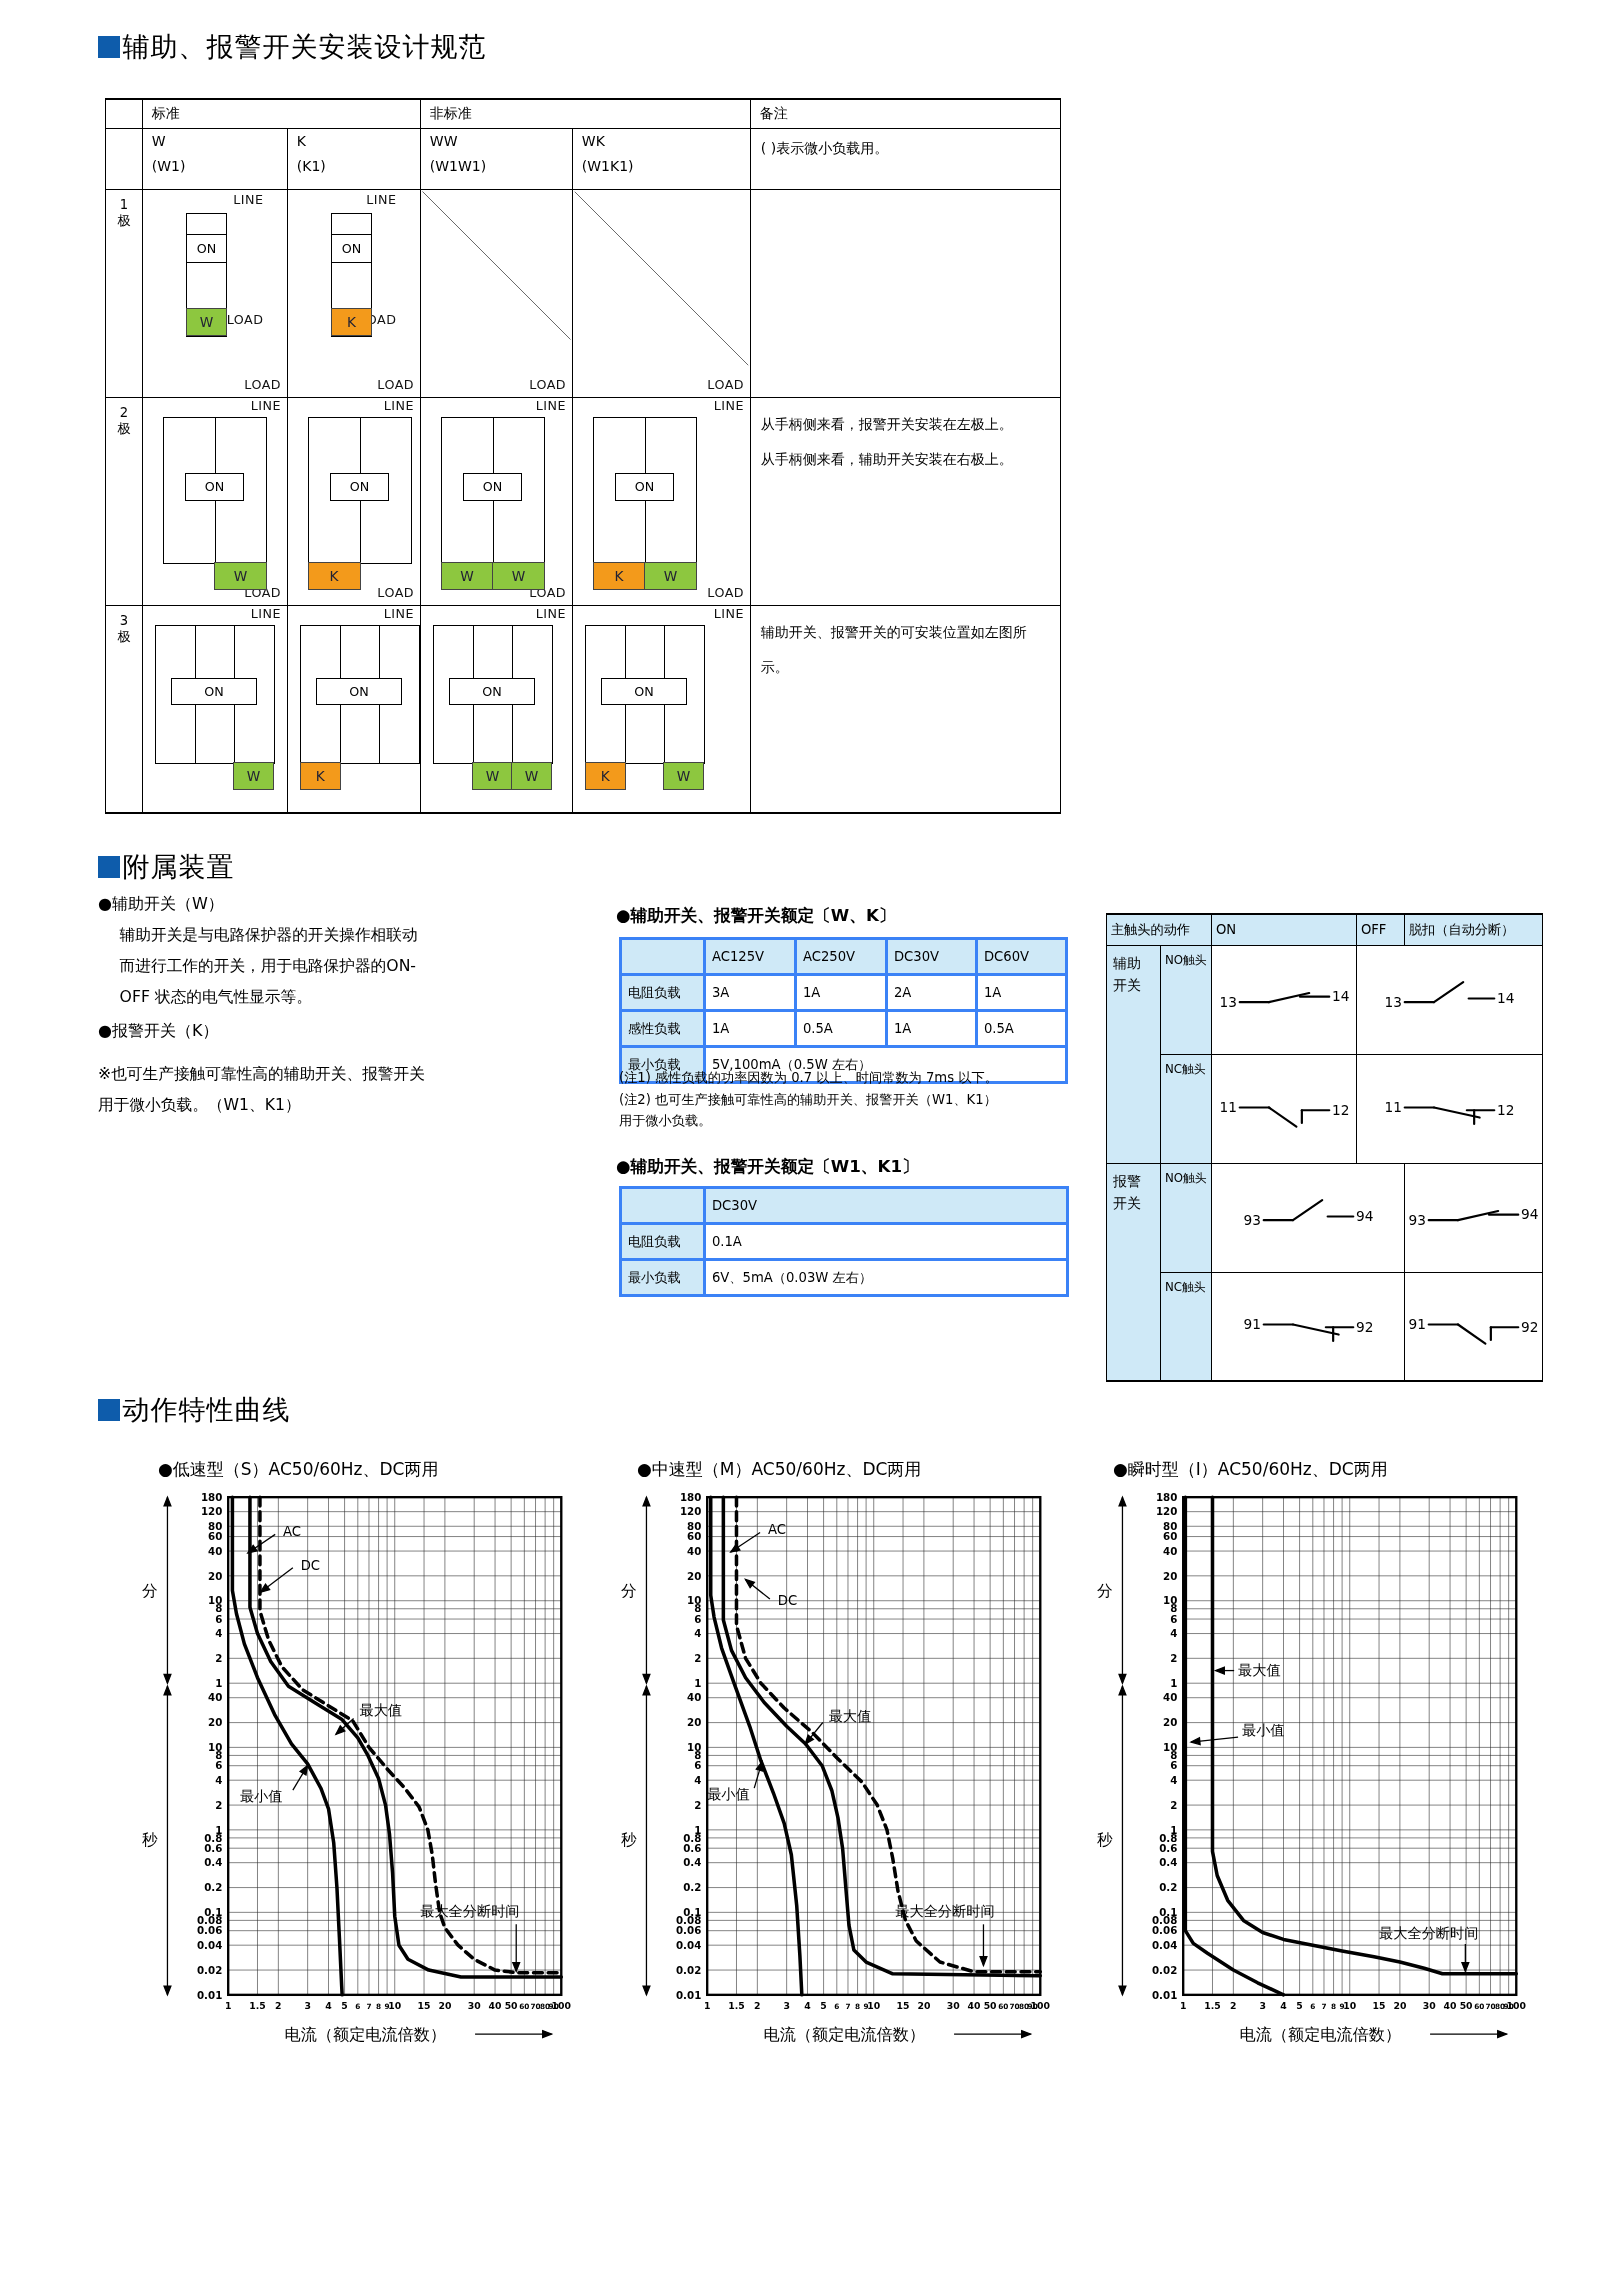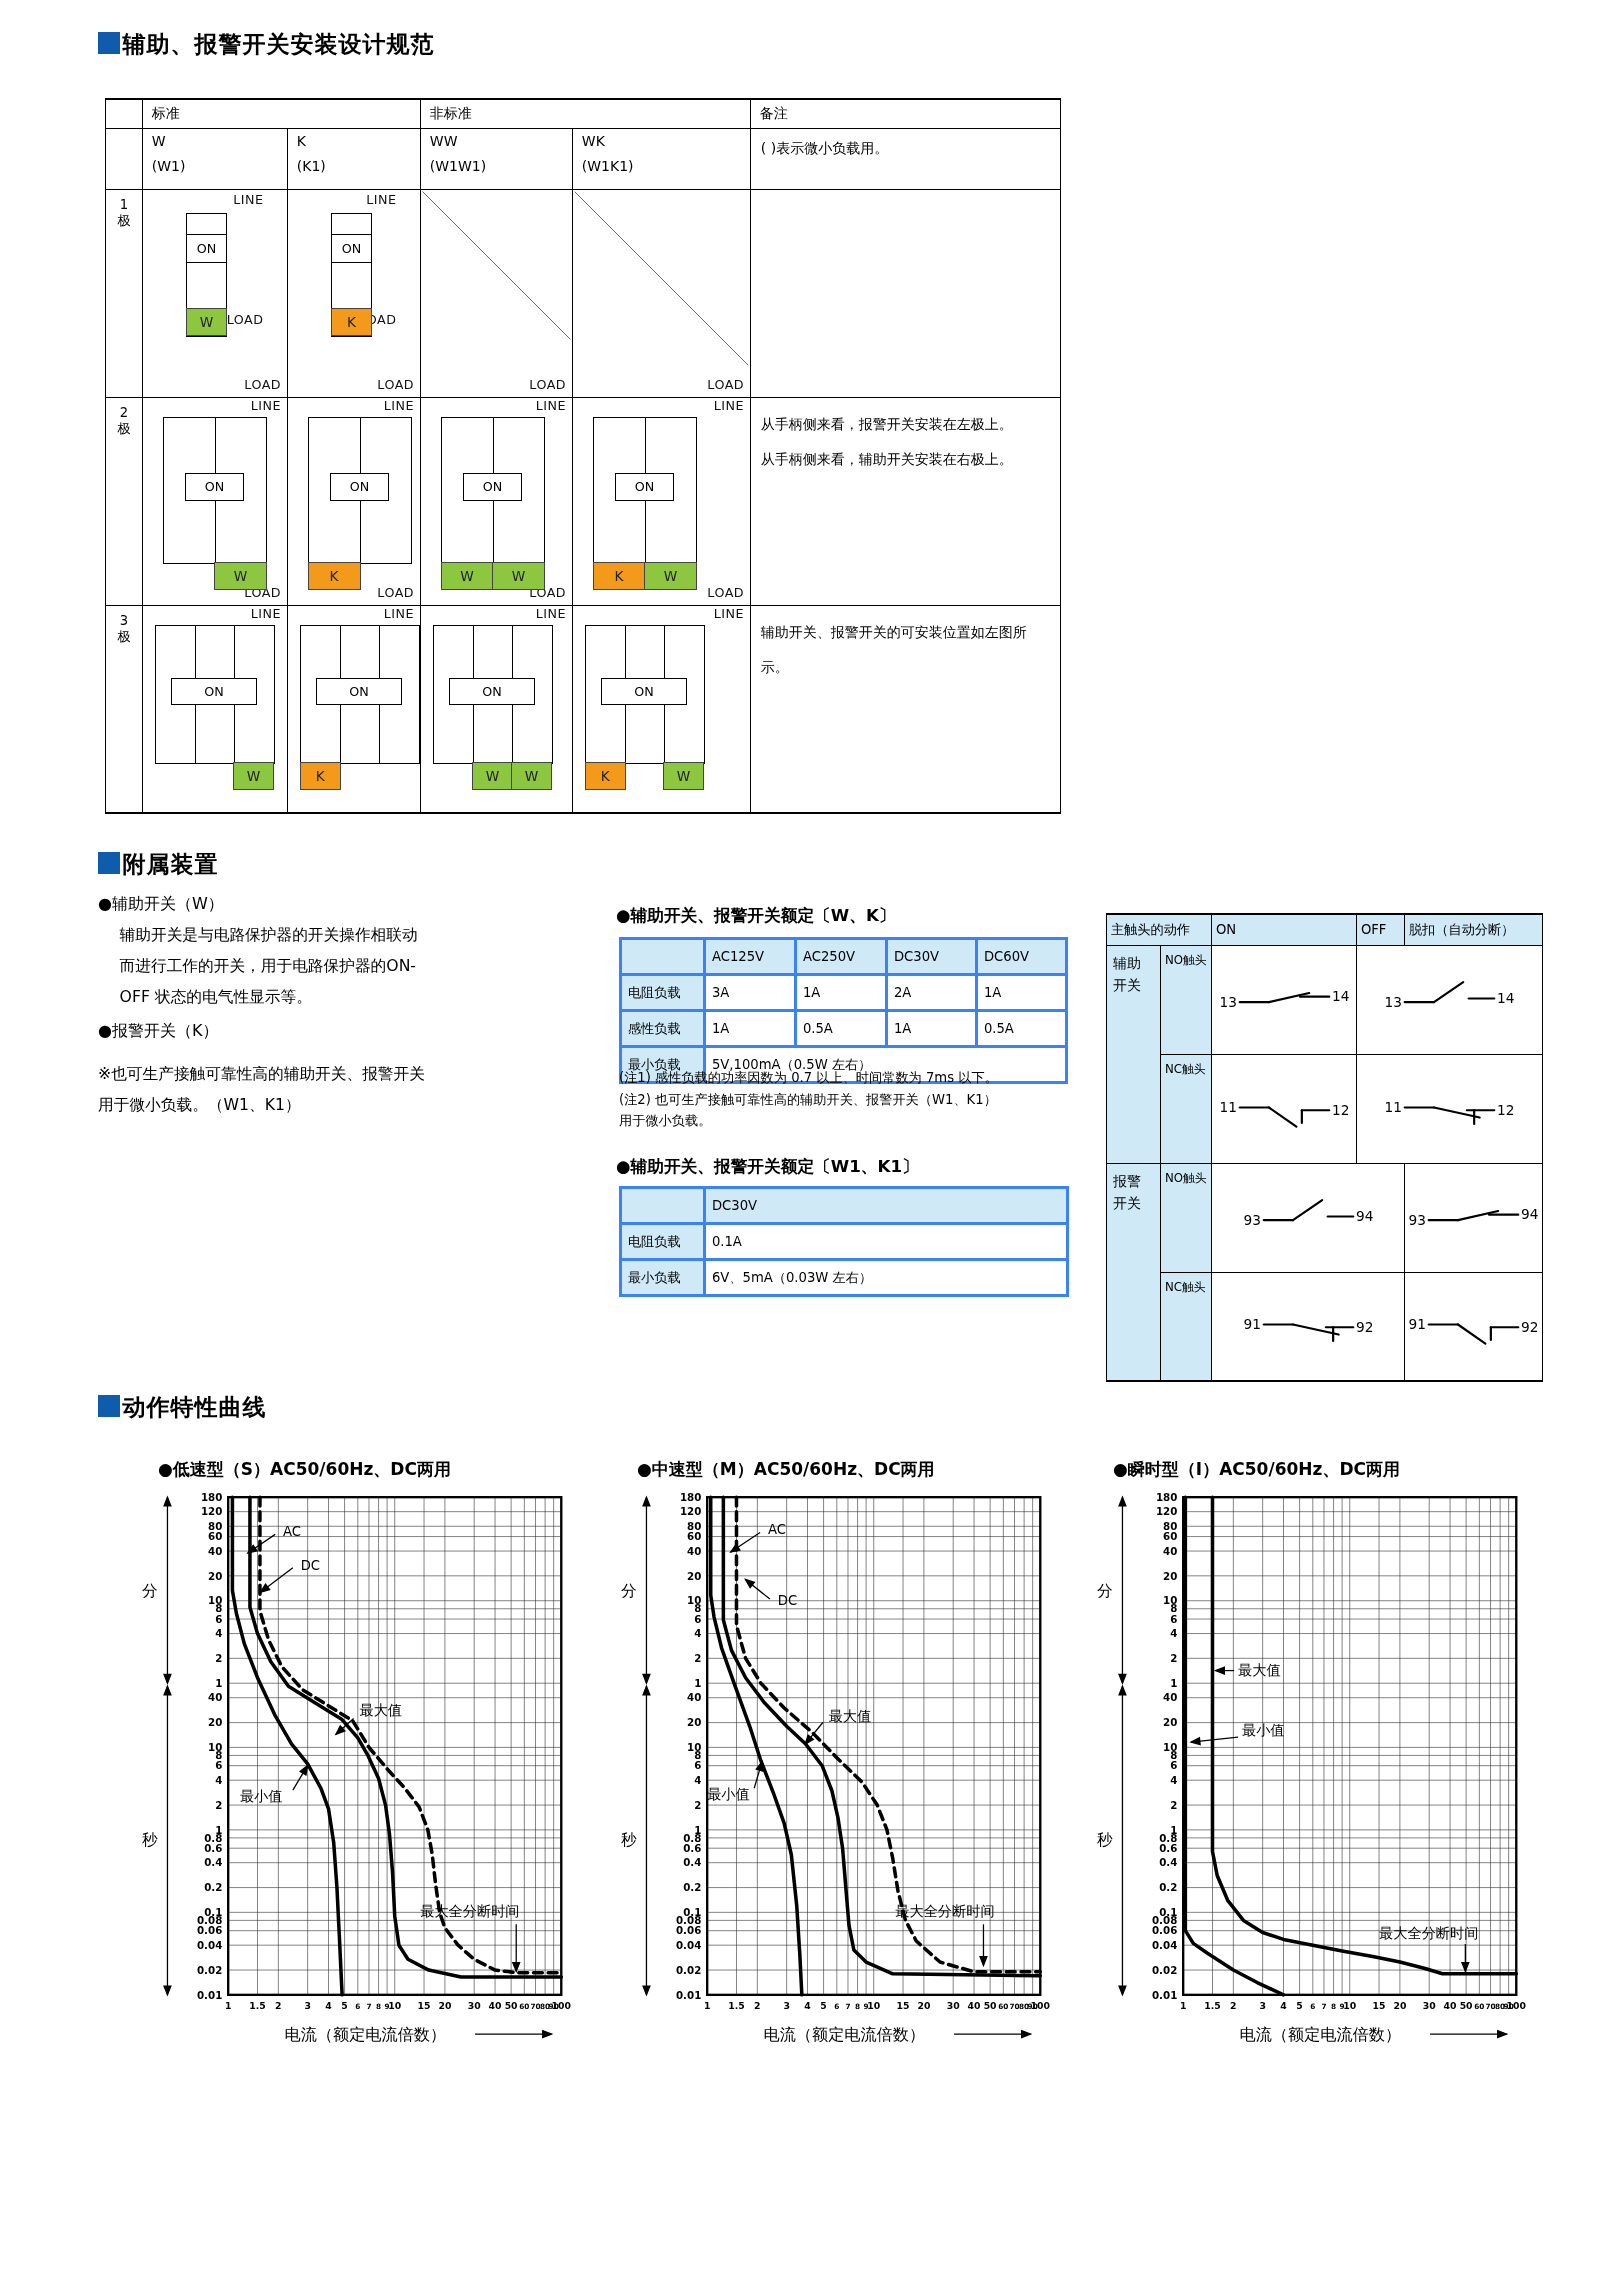--- a/index.html
+++ b/index.html
@@ -1,19 +1,19 @@
 <!DOCTYPE html>
 <html style="--blue: #0e5cab; --tblue: #cfe9f7;"><head>
 <meta charset="utf-8">
 <style>
   html,body{margin:0;padding:0;background:#fff}
   .page{position:relative;width:1621px;height:2293px;background:#fff;overflow:hidden;
         font-family:"DejaVu Sans","Liberation Sans",sans-serif;color:#000}
   .abs{position:absolute}
-  .sec-h{position:absolute;font-size:23px;font-weight:bold;letter-spacing:1px;white-space:nowrap}
+  .sec-h{position:absolute;font-size:27px;font-weight:normal;letter-spacing:1px;white-space:nowrap}
   .sec-h .sq{display:inline-block;width:21.6px;height:21.6px;background:var(--blue,#0e5cab);margin-right:2.9px;vertical-align:-2px}
   
   table.install{border-collapse:collapse;table-layout:fixed;border-top:2.9px solid #000;border-bottom:2.9px solid #000}
   table.install td{border:1px solid #000;padding:0;vertical-align:top;font-size:13.7px}
   table.install td.hd{padding:4.9px 0 0 8.8px;font-size:14px}
   table.install td.hd2 div{line-height:25.5px;padding-left:8.8px;font-size:14px}
   table.install td.pole{text-align:center;padding-top:7.8px;font-size:13.2px;line-height:15.7px}
   table.install td.remark{padding:9.8px 9.8px;font-size:14px;line-height:35px;white-space:pre-line}
   .diag{position:relative;width:100%;height:100%}
   .diag .rect{position:absolute;border:1px solid #000;background:#fff}
@@ -33,21 +33,21 @@
   .txt-star{font-size:15.7px;line-height:31px;margin-top:16px}
   
   table.contact{border-collapse:collapse;table-layout:fixed;border-top:2.9px solid #000;border-bottom:2.9px solid #000}
   table.contact td{border:1px solid #000;padding:0;font-size:13.2px}
   table.contact td.h{padding:3.9px 3.9px;vertical-align:middle}
   table.contact td.gname{vertical-align:top;padding:7.8px 5.9px;font-size:14px;line-height:21.6px;white-space:pre-line}
   table.contact td.cname{vertical-align:top;padding:7.8px 2px 0 3.9px;font-size:11.8px}
   table.contact td.sym{text-align:center;vertical-align:middle;background:#fff}
   
   .chart{position:absolute;width:482px}
-  .chart-title{font-size:17px;font-weight:bold;white-space:nowrap;height:29px}
+  .chart-title{font-size:17px;font-weight:normal;white-space:nowrap;height:29px}
   .chart svg{overflow:visible;display:block}
   .g{stroke:#2d2d2d;stroke-width:.6}
   .pb{fill:none;stroke:#000;stroke-width:2.4}
   .yt{font-size:10.5px;font-weight:bold;text-anchor:end;font-family:"DejaVu Sans",sans-serif}
   .xt{font-size:9.5px;font-weight:bold;text-anchor:middle}
   .xts{font-size:7.5px;font-weight:bold;text-anchor:middle}
   .cv{fill:none;stroke:#000;stroke-width:3.6;stroke-linejoin:round;stroke-linecap:round}
   .dash{stroke-dasharray:9 6}
   .ann{font-size:14.5px}
   .annAC{font-size:13.5px}

